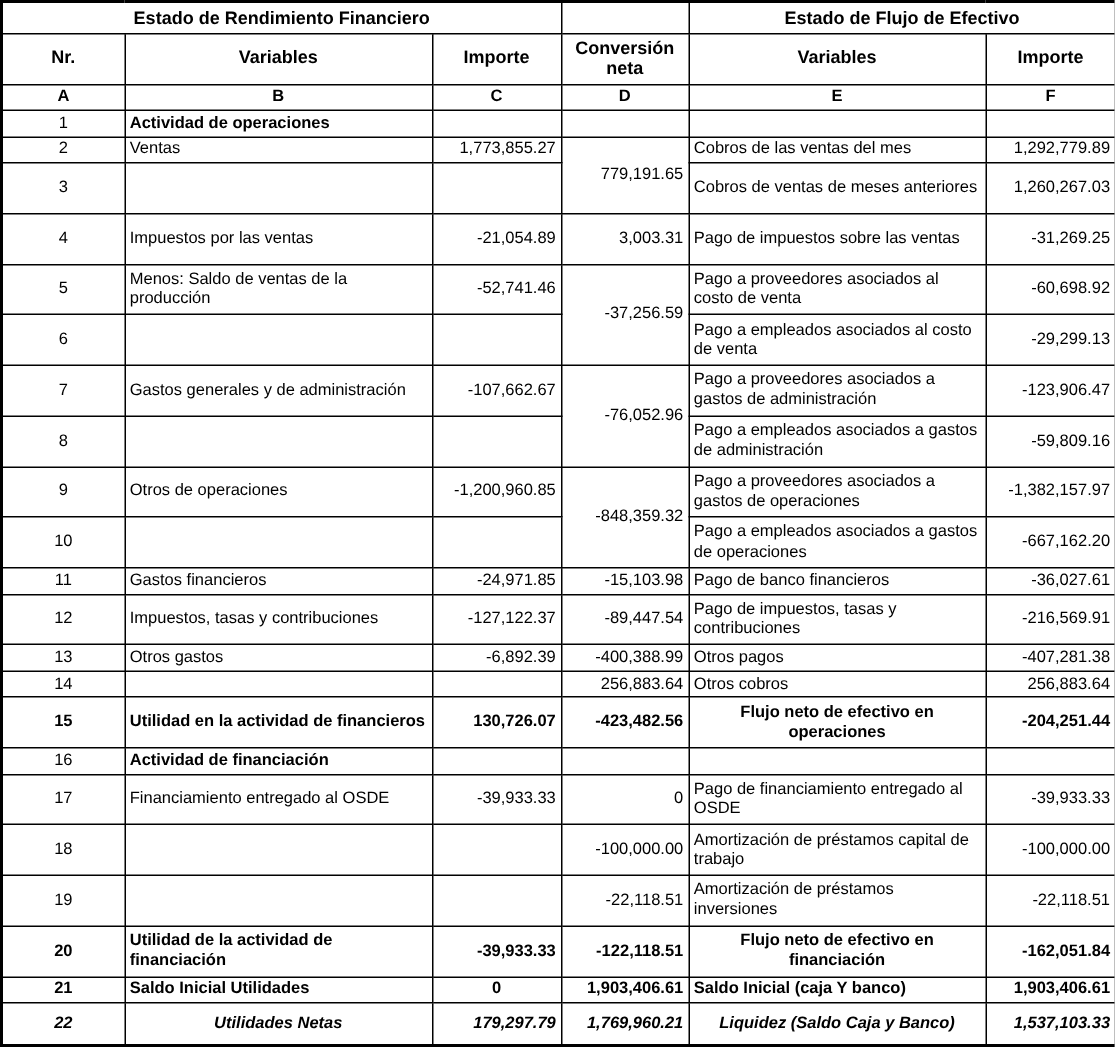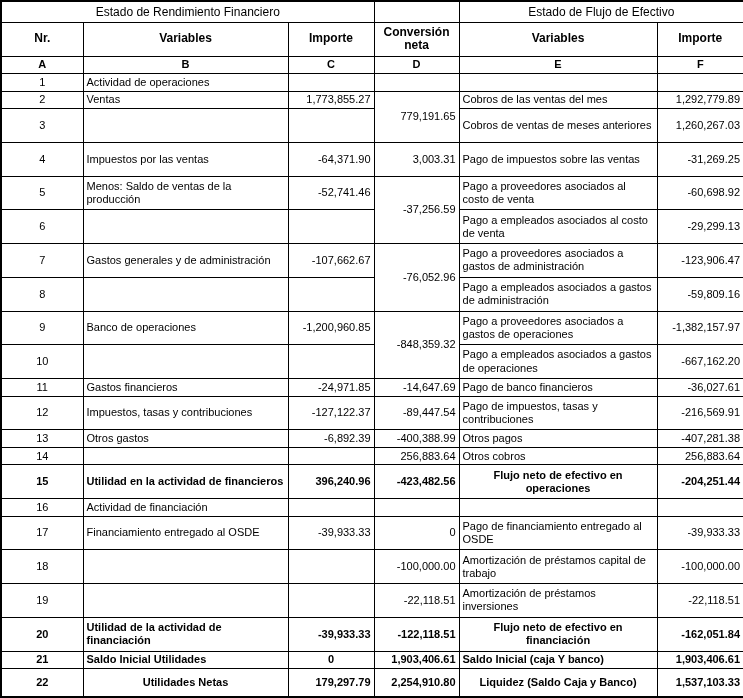--- a/index.html
+++ b/index.html
@@ -21,33 +21,33 @@
   td, th {
     border: 1px solid #000000;
     padding: 1px 3px;
     vertical-align: middle;
     overflow: hidden;
     line-height: 1.2;
     font-weight: normal;
     text-align: left;
   }
   table { border: 2px solid #000000; }
-  .title-row th { font-weight: normal; font-size: 12px; text-align: center; }
+  .title-row th { font-weight: bold; font-size: 12px; text-align: center; }
   .colhead-row th { font-weight: bold; font-size: 12px; text-align: center; line-height: 1.15; }
   .letters-row th { font-weight: bold; font-size: 11px; text-align: center; }
   .num { text-align: right; }
   .ctr { text-align: center; }
   .bold, tr.bold td { font-weight: bold; }
-  td.bold { font-weight: normal; }
+  td.bold { font-weight: bold; }
   tr.h-title  { height: 20px; }
   tr.h-cols   { height: 30px; padding-left: 28px; }
   tr.h-let    { height: 14px; }
   tr.h-s      { height: 16px; }
   tr.h-d      { height: 31px; }
-  tr.h-last   { height: 26px; }
+  tr.h-last   { height: 26px; font-style: italic; }
 </style>
 </head>
 <body>
 
 <div class="sheet">
 <table>
   <colgroup>
     <col style="width:82px">
     <col style="width:205px">
     <col style="width:86px">
@@ -103,21 +103,21 @@
     <td class="ctr">3</td>
     <td></td>
     <td class="num"></td>
     <td>Cobros de ventas de meses anteriores</td>
     <td class="num">1,260,267.03</td>
   </tr>
 
   <tr class="h-d">
     <td class="ctr">4</td>
     <td>Impuestos por las ventas</td>
-    <td class="num">-64,371.90</td>
+    <td class="num">-21,054.89</td>
     <td class="num">3,003.31</td>
     <td>Pago de impuestos sobre las ventas</td>
     <td class="num">-31,269.25</td>
   </tr>
 
   <tr class="h-d">
     <td class="ctr">5</td>
     <td>Menos: Saldo de ventas de la producción</td>
     <td class="num">-52,741.46</td>
     <td class="num" rowspan="2">-37,256.59</td>
@@ -145,40 +145,40 @@
   <tr class="h-d">
     <td class="ctr">8</td>
     <td></td>
     <td class="num"></td>
     <td>Pago a empleados asociados a gastos de administración</td>
     <td class="num">-59,809.16</td>
   </tr>
 
   <tr class="h-d">
     <td class="ctr">9</td>
-    <td>Banco de operaciones</td>
+    <td>Otros de operaciones</td>
     <td class="num">-1,200,960.85</td>
     <td class="num" rowspan="2">-848,359.32</td>
     <td>Pago a proveedores asociados a gastos de operaciones</td>
     <td class="num">-1,382,157.97</td>
   </tr>
 
   <tr class="h-d">
     <td class="ctr">10</td>
     <td></td>
     <td class="num"></td>
     <td>Pago a empleados asociados a gastos de operaciones</td>
     <td class="num">-667,162.20</td>
   </tr>
 
   <tr class="h-s">
     <td class="ctr">11</td>
     <td>Gastos financieros</td>
     <td class="num">-24,971.85</td>
-    <td class="num">-14,647.69</td>
+    <td class="num">-15,103.98</td>
     <td>Pago de banco financieros</td>
     <td class="num">-36,027.61</td>
   </tr>
 
   <tr class="h-d">
     <td class="ctr">12</td>
     <td>Impuestos, tasas y contribuciones</td>
     <td class="num">-127,122.37</td>
     <td class="num">-89,447.54</td>
     <td>Pago de impuestos, tasas y contribuciones</td>
@@ -199,21 +199,21 @@
     <td></td>
     <td class="num"></td>
     <td class="num">256,883.64</td>
     <td>Otros cobros</td>
     <td class="num">256,883.64</td>
   </tr>
 
   <tr class="h-d bold">
     <td class="ctr">15</td>
     <td>Utilidad en la actividad de financieros</td>
-    <td class="num">396,240.96</td>
+    <td class="num">130,726.07</td>
     <td class="num">-423,482.56</td>
     <td class="ctr">Flujo neto de efectivo en operaciones</td>
     <td class="num">-204,251.44</td>
   </tr>
 
   <tr class="h-s">
     <td class="ctr">16</td>
     <td class="bold">Actividad de financiación</td>
     <td class="num"></td>
     <td class="num"></td>
@@ -263,20 +263,20 @@
     <td class="ctr">0</td>
     <td class="num">1,903,406.61</td>
     <td>Saldo Inicial (caja Y banco)</td>
     <td class="num">1,903,406.61</td>
   </tr>
 
   <tr class="h-last bold">
     <td class="ctr">22</td>
     <td class="ctr">Utilidades Netas</td>
     <td class="num">179,297.79</td>
-    <td class="num">2,254,910.80</td>
+    <td class="num">1,769,960.21</td>
     <td class="ctr">Liquidez (Saldo Caja y Banco)</td>
     <td class="num">1,537,103.33</td>
   </tr>
 
 </tbody>
     </table>
 </div>
 
 </body></html>

